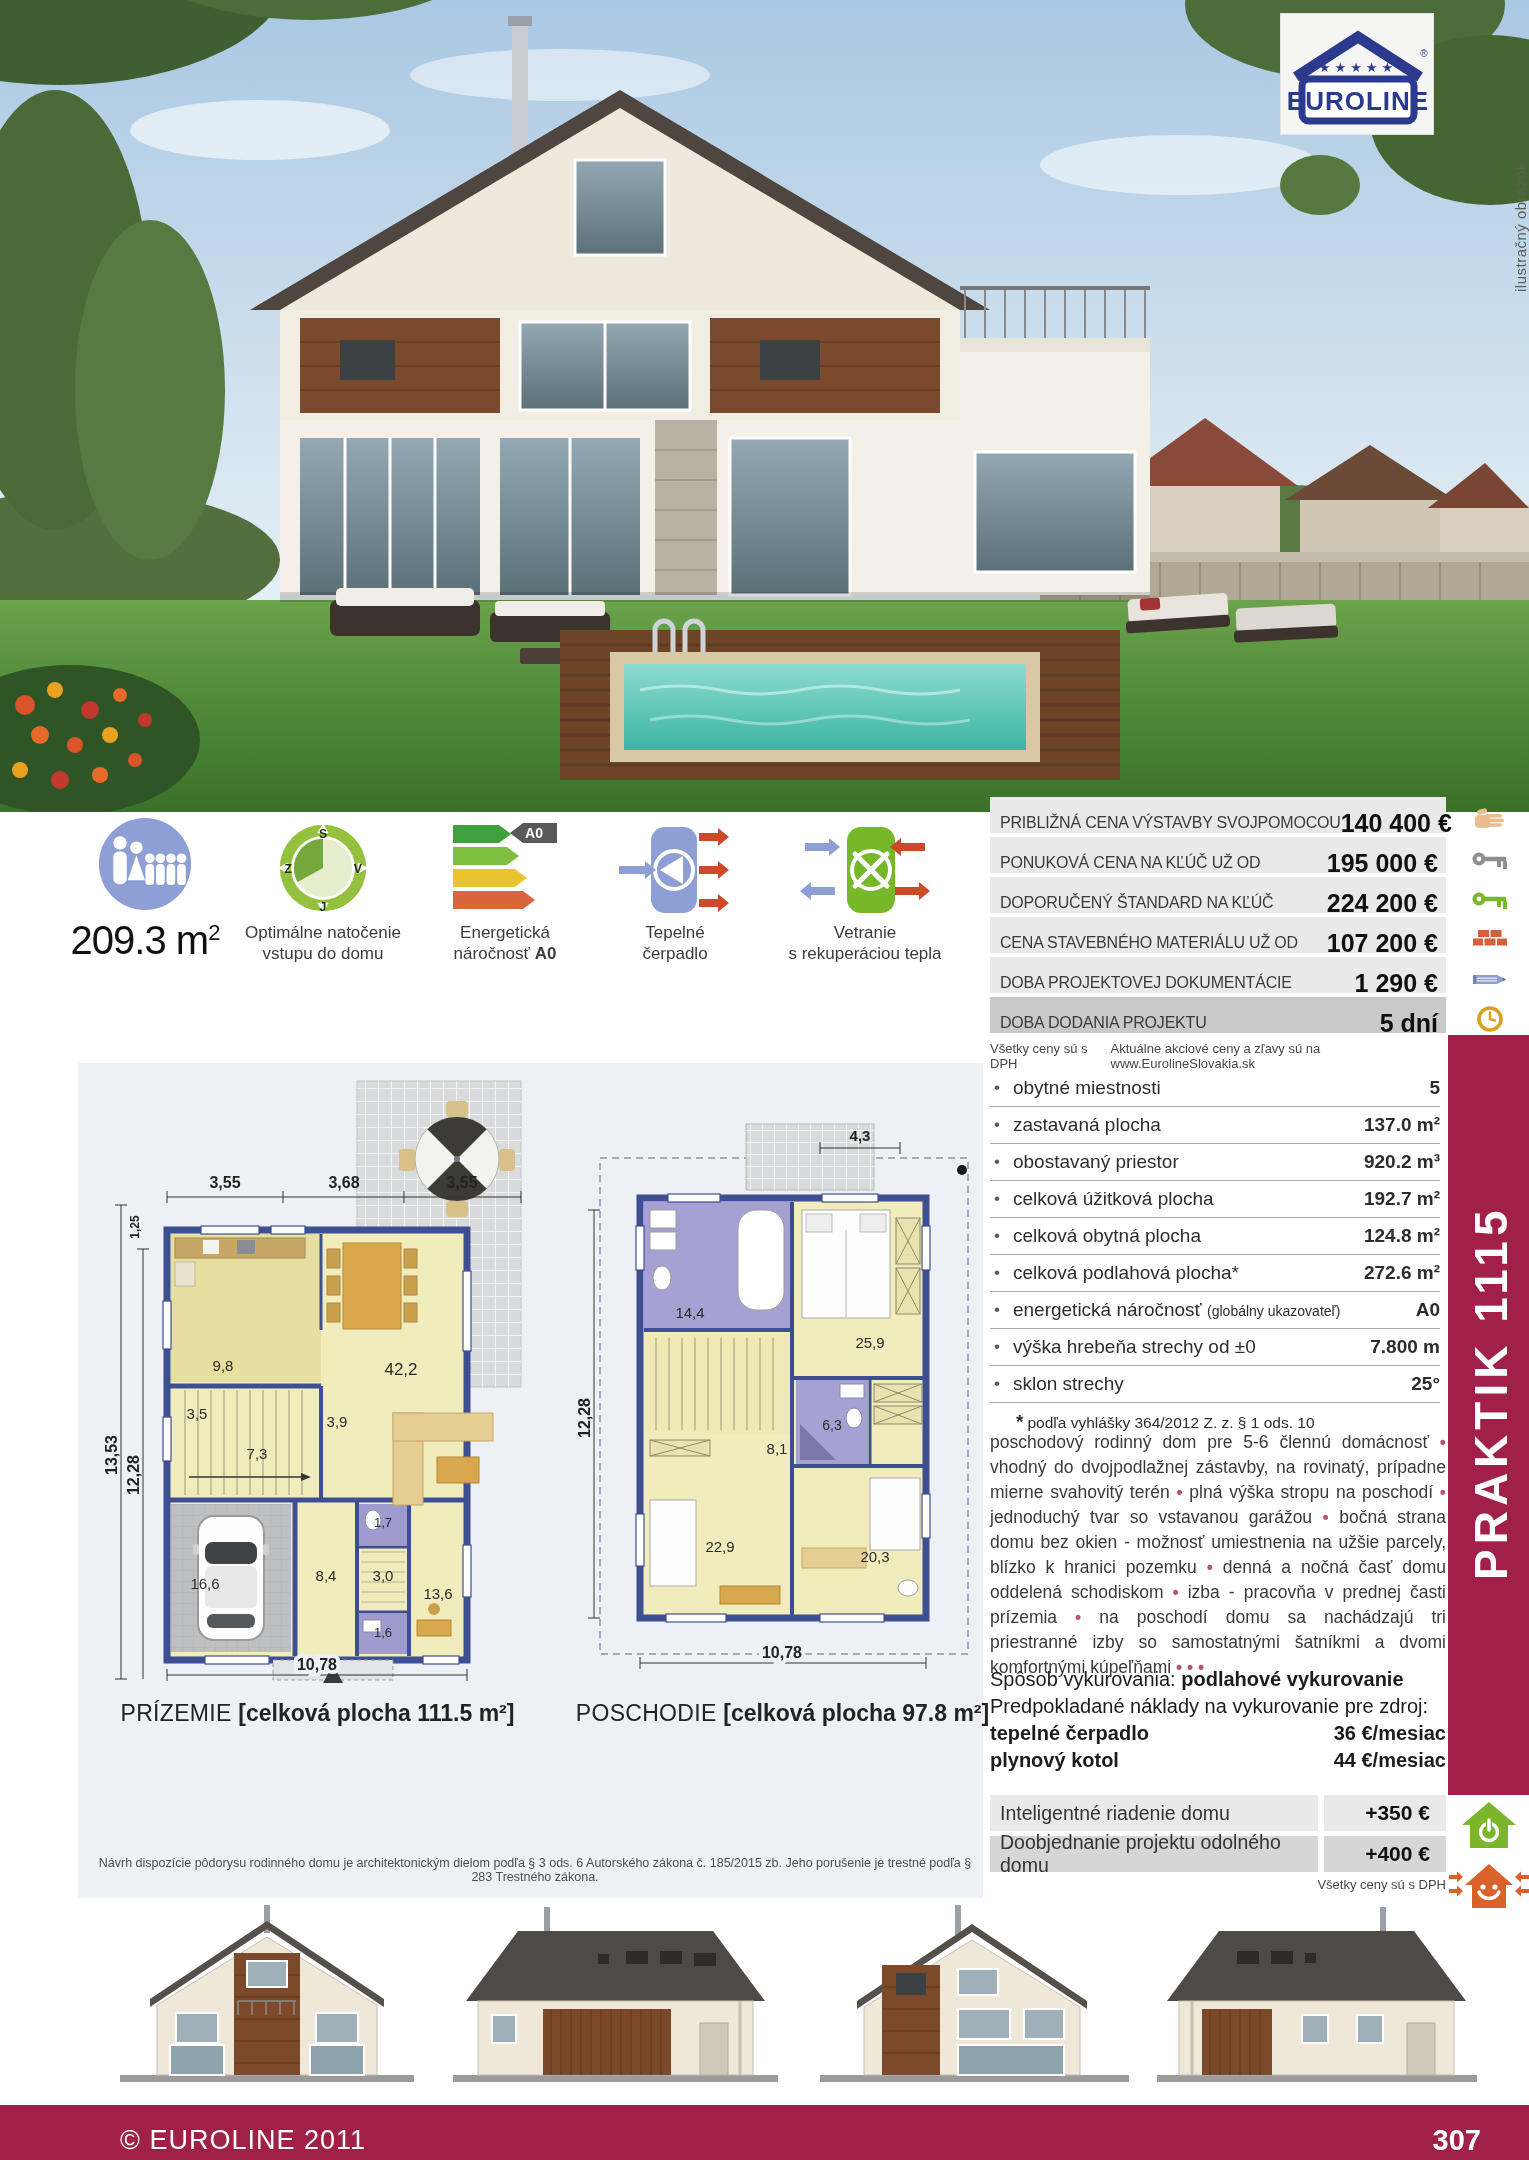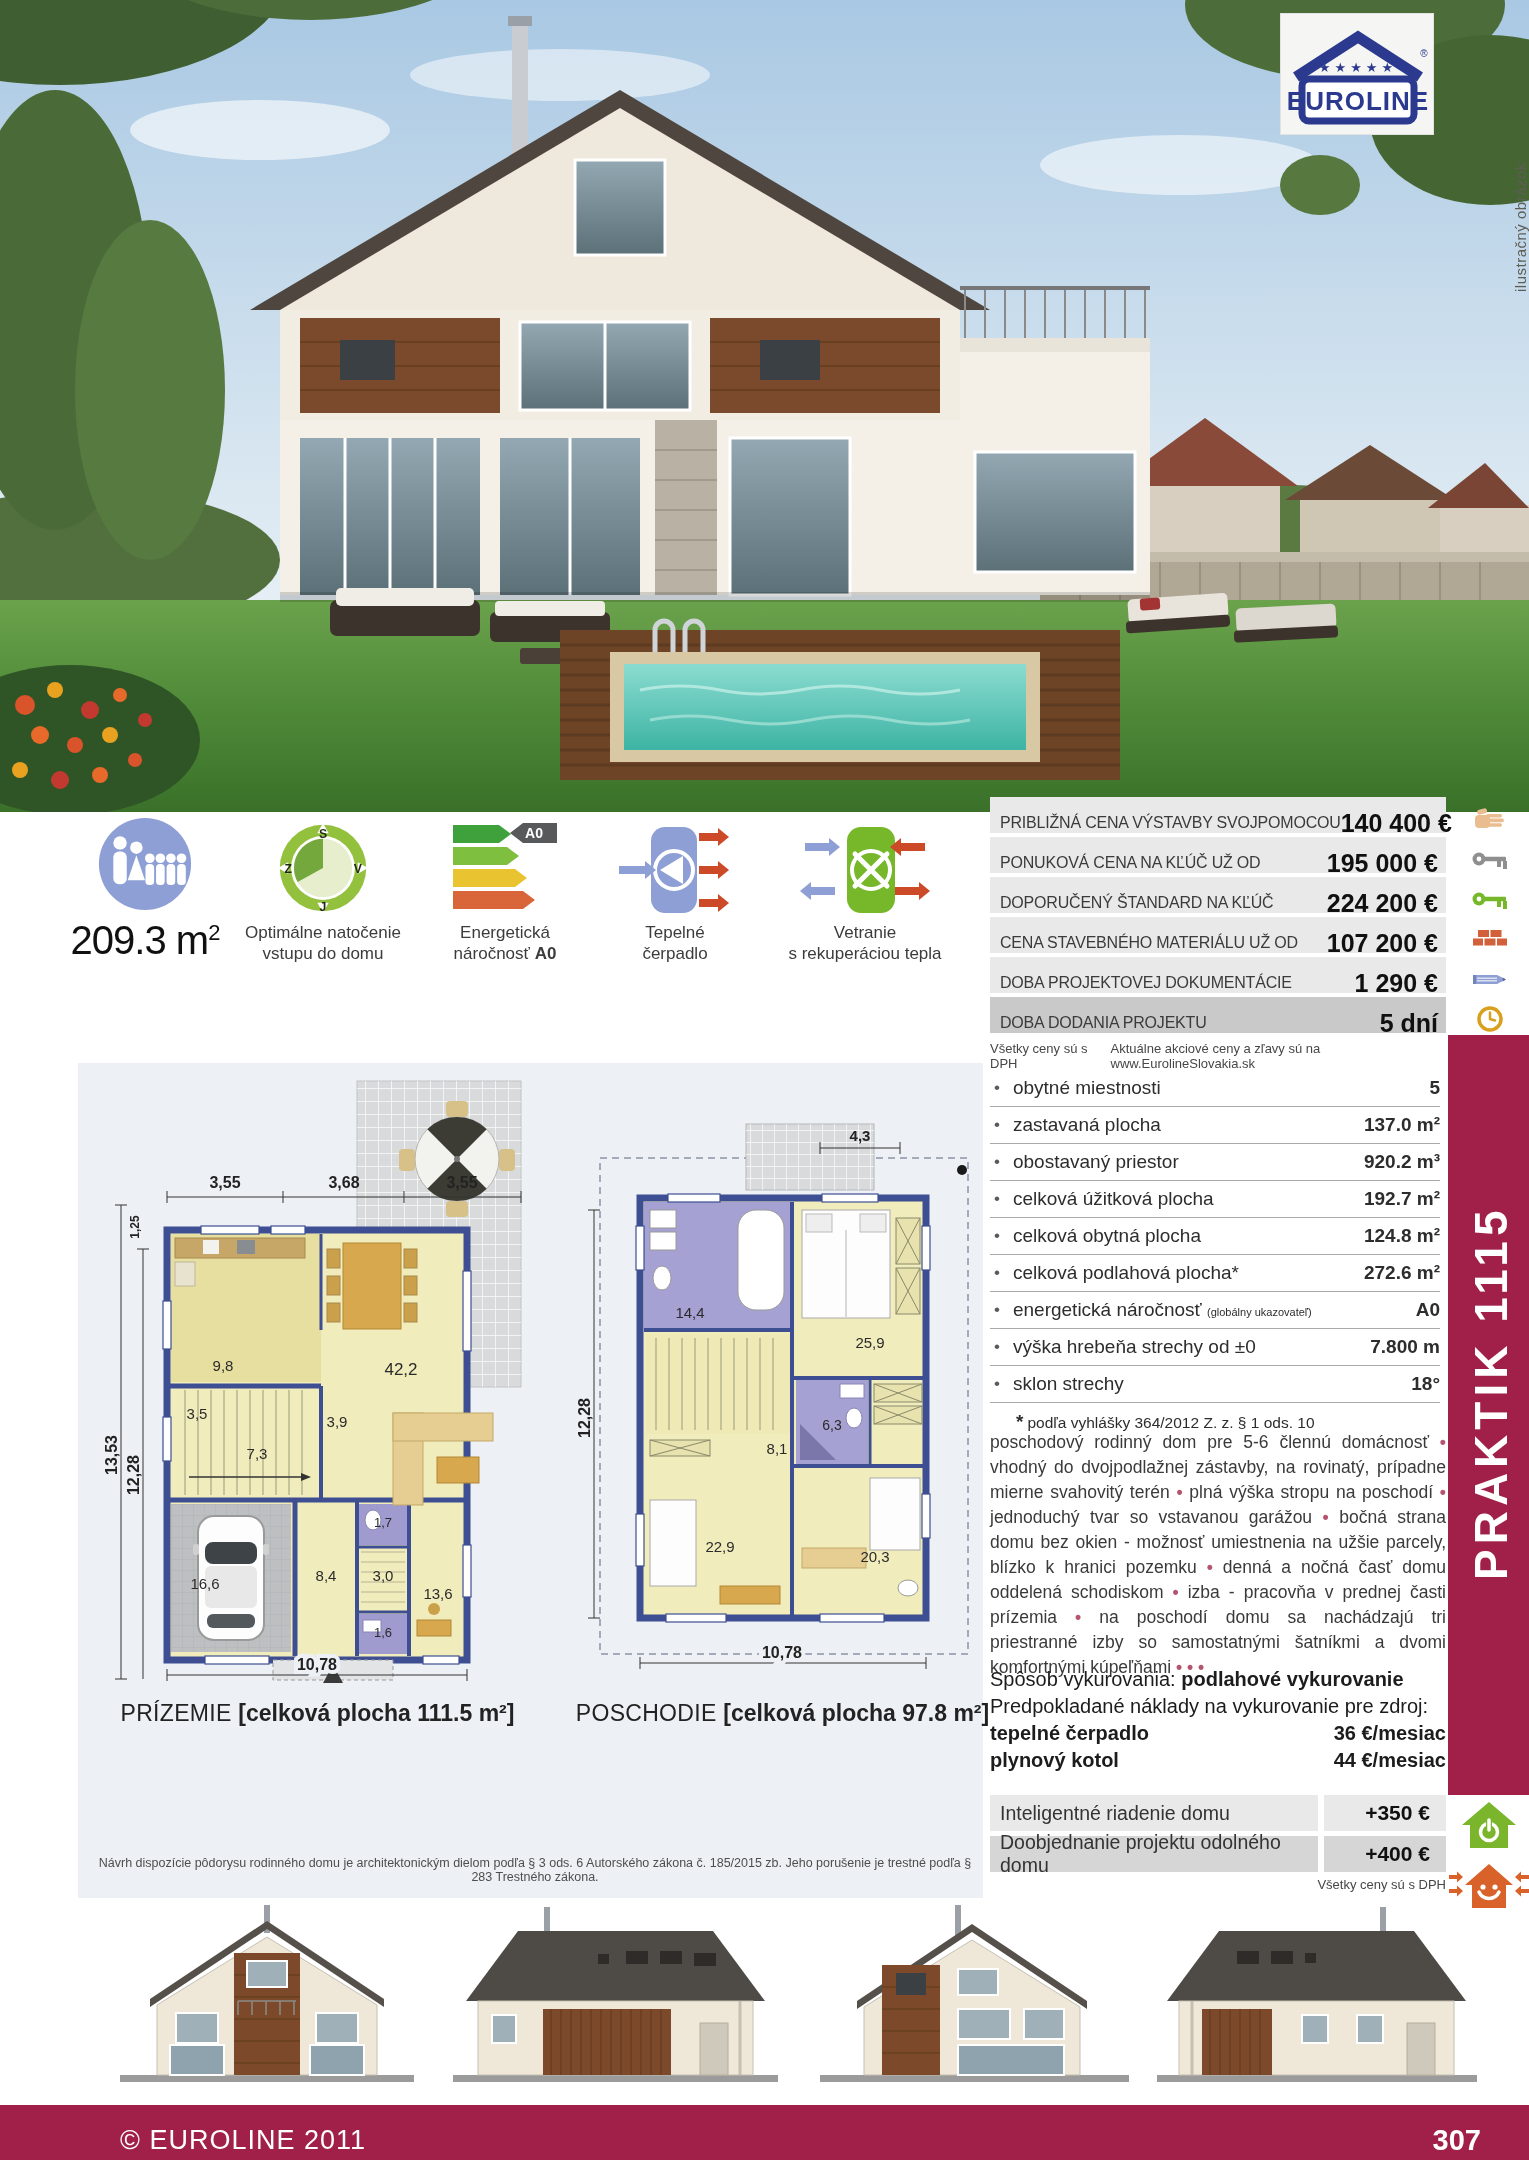--- a/index.html
+++ b/index.html
@@ -39,21 +39,21 @@
   .sidebar-text{position:absolute;left:16px;top:545px;width:520px;transform:rotate(-90deg);
                 transform-origin:0 0;color:#fff;font-size:46px;font-weight:bold;letter-spacing:5px;
                 white-space:nowrap}
 
   
   .specs{position:absolute;left:990px;top:1070px;width:450px}
   .spec-row{display:flex;align-items:center;height:36px;border-bottom:1px solid #a9a9a9;
             font-size:19px;color:#2d2d2d}
   .spec-row::before{content:"•";color:#5a5a5a;font-size:17px;margin:0 13px 0 4px}
   .spec-label{flex:1;white-space:nowrap}
-  .spec-small{font-size:11px}
+  .spec-small{font-size:14px}
   .spec-value{font-weight:bold;white-space:nowrap}
   .spec-foot{margin:8px 0 0 26px;font-size:15.5px;color:#2d2d2d}
   .spec-foot b{font-size:19px;margin-right:4px}
 
   
   .desc{position:absolute;left:990px;top:1430px;width:456px;font-size:17.5px;line-height:1.43;
         color:#3a3a3a;text-align:justify}
   .desc .bullet{color:#b5546e;font-weight:bold}
 
   
@@ -463,21 +463,21 @@
     <div class="spec-row">
       <span class="spec-label"><span>energetická náročnosť</span> <span class="spec-small">(globálny ukazovateľ)</span></span>
       <span class="spec-value">A0</span>
     </div>
     <div class="spec-row">
       <span class="spec-label">výška hrebeňa strechy od ±0</span>
       <span class="spec-value">7.800 m</span>
     </div>
     <div class="spec-row">
       <span class="spec-label">sklon strechy</span>
-      <span class="spec-value">18°</span>
+      <span class="spec-value">25°</span>
     </div>
     <div class="spec-foot">
       <b>*</b><span>podľa vyhlášky 364/2012 Z. z. § 1 ods. 10</span>
     </div>
   </div>
 
   <div class="desc"><span>poschodový rodinný dom pre 5-6 člennú domácnosť</span><span class="bullet"> • </span><span>vhodný do dvojpodlažnej zástavby, na rovinatý, prípadne mierne svahovitý terén</span><span class="bullet"> • </span><span>plná výška stropu na poschodí</span><span class="bullet"> • </span><span>jednoduchý tvar so vstavanou garážou</span><span class="bullet"> • </span><span>bočná strana domu bez okien - možnosť umiestnenia na užšie parcely, blízko k hranici pozemku</span><span class="bullet"> • </span><span>denná a nočná časť domu oddelená schodiskom</span><span class="bullet"> • </span><span>izba - pracovňa v prednej časti prízemia</span><span class="bullet"> • </span><span>na poschodí domu sa nachádzajú tri priestranné izby so samostatnými šatníkmi a dvomi komfortnými kúpeľňami</span><span class="bullet"> • • •</span></div>
 
   <div class="heating">
     <div>

